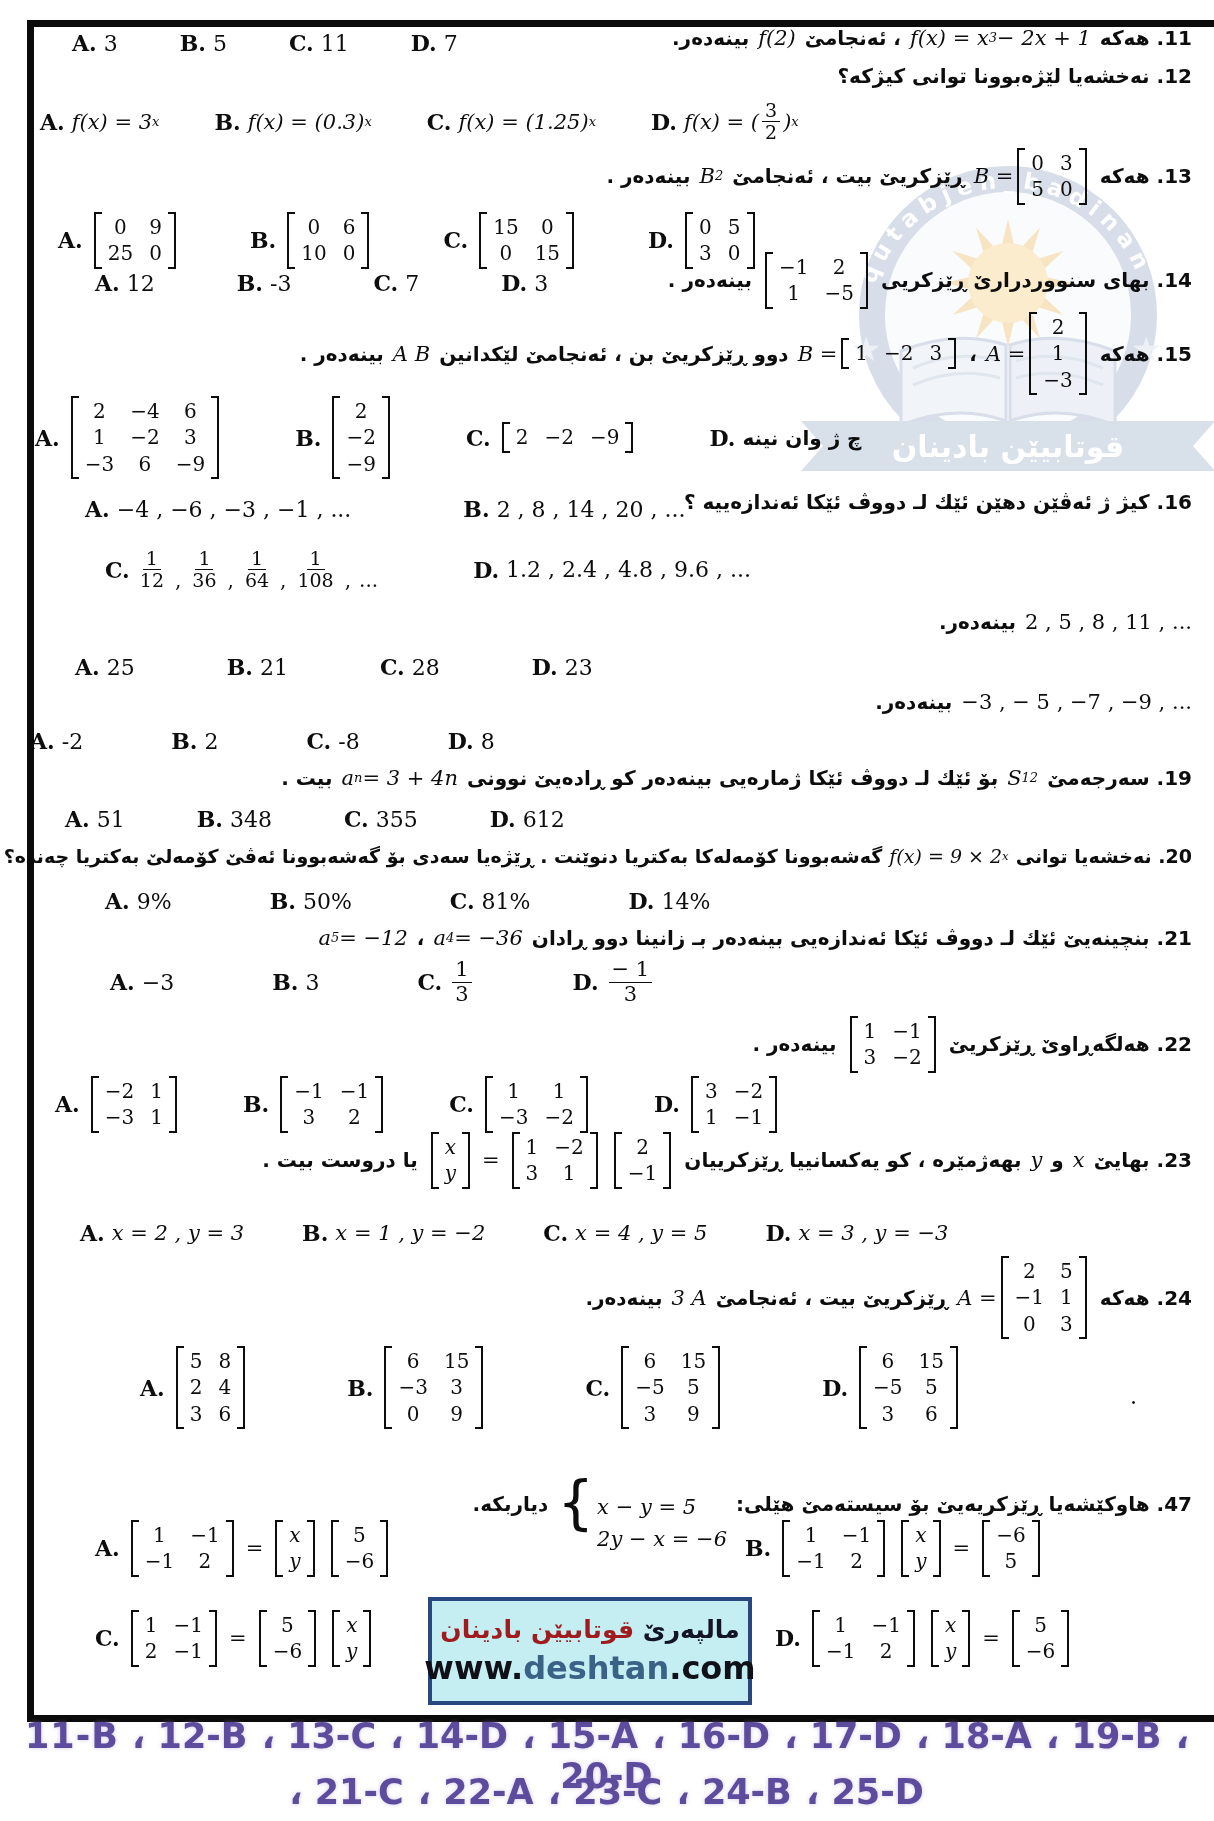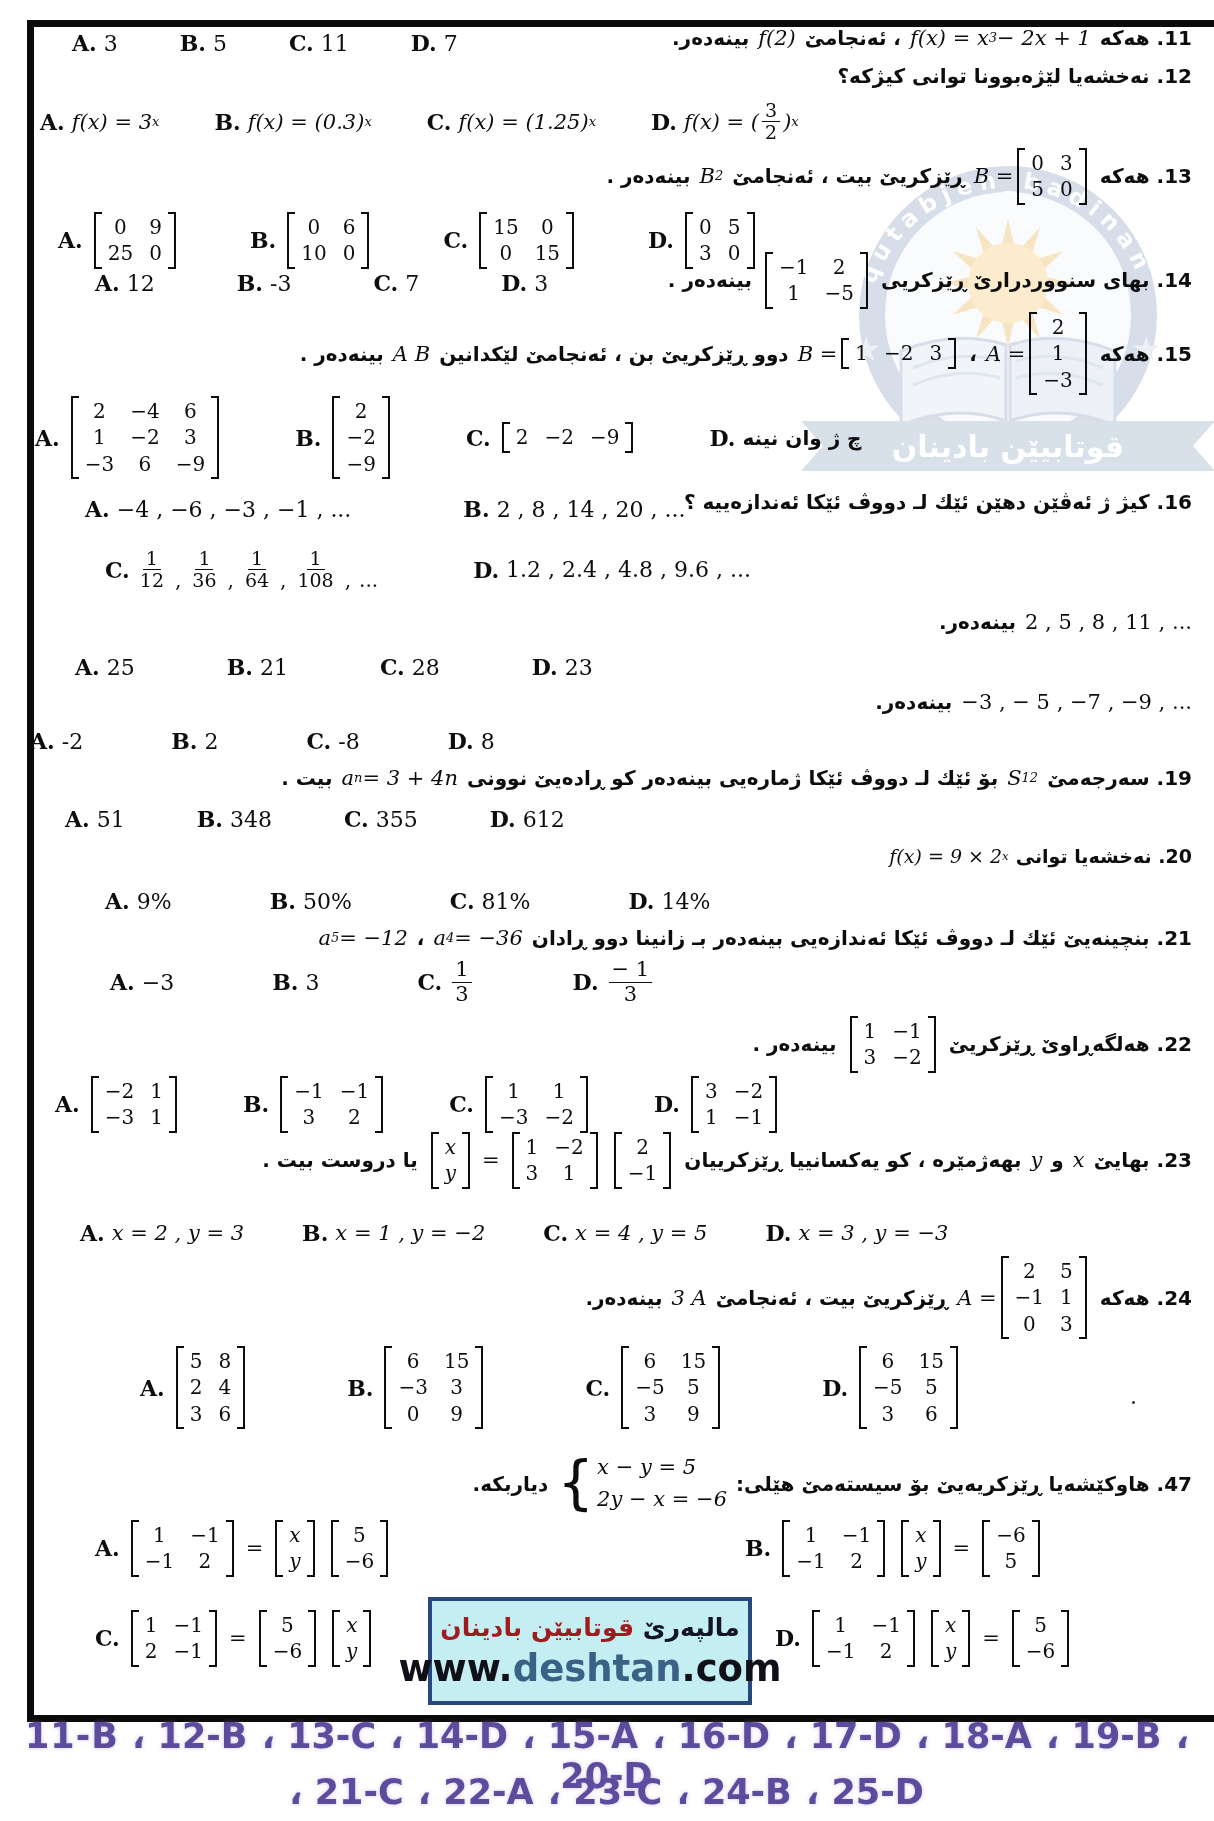--- a/index.html
+++ b/index.html
@@ -28,27 +28,27 @@
   .brk{width:6px;border:2.2px solid #0d0d0d;border-left:none;}
   .mc{display:grid;column-gap:16px;padding:2px 6px;align-content:center;text-align:center;line-height:1.32;}
   .mi span{font-style:italic;}
   .frac{display:inline-flex;flex-direction:column;align-items:center;font-family:"DejaVu Serif",serif;
         font-size:19px;line-height:1.12;font-style:normal;margin:0 3px;}
   .frac .fn{border-bottom:1.8px solid #0d0d0d;padding:0 3px;}
   .seqfracs{display:inline-flex;align-items:center;gap:8px;}
   .cm{align-self:flex-end;font-family:"DejaVu Serif",serif;font-size:20px;}
   .cases{display:inline-flex;align-items:center;direction:ltr;}
   .cbr{font-family:"DejaVu Sans",sans-serif;font-size:58px;font-weight:400;line-height:.85;margin-right:3px;}
-  .cl{display:flex;flex-direction:column;font-family:"DejaVu Serif",serif;font-style:italic;font-size:21px;line-height:1.5;}
+  .cl{display:flex;flex-direction:column;font-family:"DejaVu Serif",serif;font-style:italic;font-size:21px;line-height:1.5;margin-top:40px;}
   .dbox{position:absolute;left:428px;top:1597px;width:316px;height:100px;background:#c5eef2;
         border:4px solid #27477e;z-index:2;display:flex;flex-direction:column;justify-content:center;
         align-items:center;gap:5px;}
   .dline1{font-weight:bold;font-size:25px;color:#141427;direction:rtl;}
   .dmain{color:#9e1b1e;}
-  .dline2{font-weight:bold;font-size:37px;color:#101018;direction:ltr;}
+  .dline2{font-weight:bold;font-size:32px;color:#101018;direction:ltr;}
   .ddom{color:#3a6186;}
   .akey{position:absolute;left:0;right:0;text-align:center;font-weight:bold;font-size:35px;
         color:#5d4b9e;z-index:1;letter-spacing:1px;text-shadow:0 0 4px rgba(154,136,205,.45);}
   .tailperiod{position:absolute;left:1130px;top:1384px;z-index:1;}
 </style>
 </head>
 <body>
 
 <svg class="wm" viewBox="0 0 430 325" aria-hidden="true">
   <defs>
@@ -472,20 +472,21 @@
       <span class="ov">612</span>
     </span>
 </div>
 
 <div class="row rline" style="top:845px;gap:7px">
   <span class="ar ar19">20. نەخشەيا توانی</span>
   <span class="math" style="font-size:19px">
       <span>f(x) = 9 ×  2</span>
       <sup>x</sup>
     </span>
+  <span class="ar ar19">گەشەبوونا کۆمەلەکا بەکتريا دنوێنت . ڕێژەيا سەدی بۆ گەشەبوونا ئەڤێ کۆمەلێ بەکتريا چەندە؟</span>
 </div>
 <div class="optrow" style="left:105px;top:888px;gap:98px">
   <span class="opt">
       <b class="ol">A.</b>
       <span class="ov">9%</span>
     </span>
   <span class="opt">
       <b class="ol">B.</b>
       <span class="ov">50%</span>
     </span>

